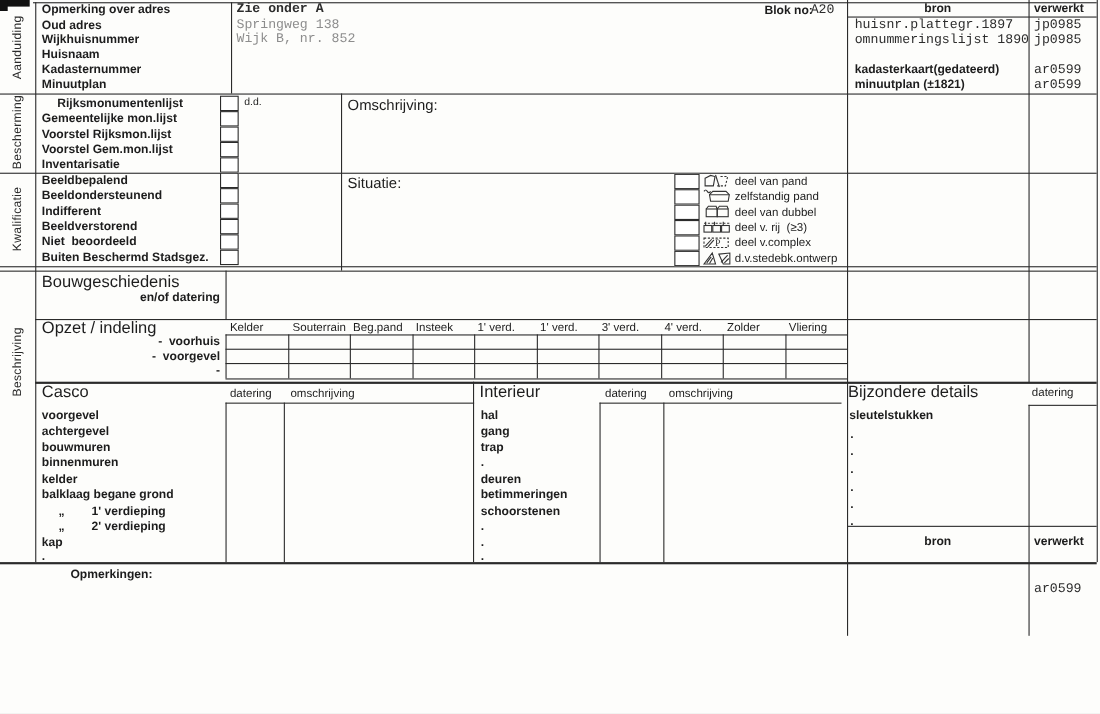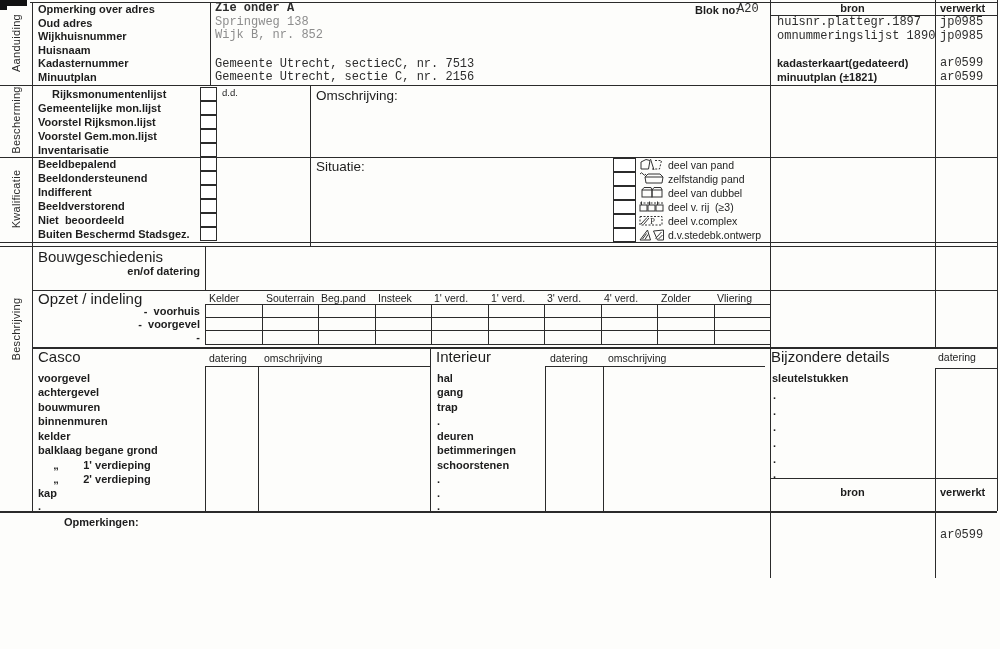--- a/index.html
+++ b/index.html
@@ -88,22 +88,20 @@
   <span class="t" style="left:38px;top:3px">Opmerking over adres</span>
   <span class="t" style="left:38px;top:17px">Oud adres</span>
   <span class="t" style="left:38px;top:30px">Wijkhuisnummer</span>
   <span class="t" style="left:38px;top:44px">Huisnaam</span>
   <span class="t" style="left:38px;top:57px">Kadasternummer</span>
   <span class="t" style="left:38px;top:71px">Minuutplan</span>
 
   <span class="mono b" style="left:215px;top:2px">Zie onder A</span>
   <span class="mono fade" style="left:215px;top:16px">Springweg 138</span>
   <span class="mono fade" style="left:215px;top:29px">Wijk B, nr. 852</span>
-  <span class="mono" style="left:215px;top:58px">Gemeente Utrecht, sectiecC, nr. 7513</span>
-  <span class="mono" style="left:215px;top:71px">Gemeente Utrecht, sectie C, nr. 2156</span>
 
   <span class="t" style="left:695px;top:4px">Blok no:</span>
   <span class="mono" style="left:737px;top:3px">A20</span>
 
   <span class="t ctr" style="left:770px;top:2px;width:165px">bron</span>
   <span class="t" style="left:940px;top:2px">verwerkt</span>
 
   <span class="mono" style="left:777px;top:16px">huisnr.plattegr.1897</span>
   <span class="mono" style="left:777px;top:30px">omnummeringslijst 1890</span>
   <span class="t" style="left:777px;top:57px">kadasterkaart(gedateerd)</span>

